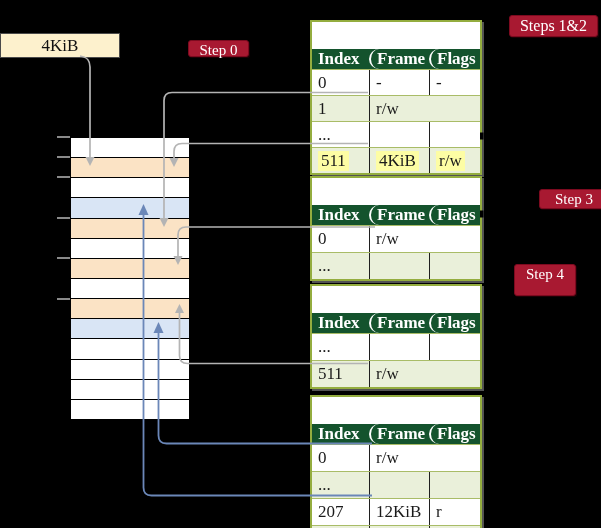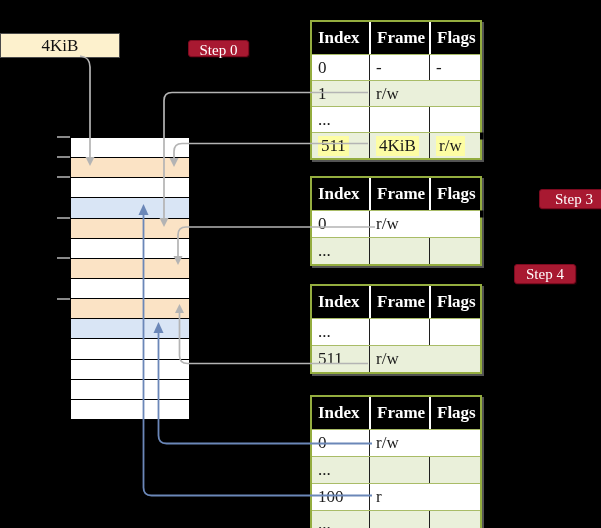--- a/index.html
+++ b/index.html
@@ -16,66 +16,69 @@
   }
   
   .badge {
     position:absolute; background:#a81931; color:#fff; text-align:center;
     border-radius:3px; border:1px solid #7d0a1f; box-sizing:border-box;
     font-size:15px; box-shadow:1px 1px 0 rgba(60,0,10,0.5);
   }
   #badge-step0   { left:188px; top:40px;  width:61px; height:17px; line-height:18px; }
   #badge-steps12 { left:509px; top:15px;  width:89px; height:22px; line-height:20px; font-size:16px; }
   #badge-step3   { left:539px; top:157px; width:70px; height:20px; line-height:18px;margin-top:32px; }
-  #badge-step4   { left:514px; top:264px; width:62px; height:20px; line-height:18px; }
+  #badge-step4   { left:514px; top:264px; width:62px; height:32px; line-height:18px; }
   
   #memory-column {
     position:absolute; left:70px; top:137px; width:120px; height:283px;
     display:flex; flex-direction:column; box-sizing:border-box;
   }
   .mrow { flex:1; background:#fff; border:1px solid #000; box-sizing:border-box; }
   .mrow:not(:first-child) { margin-top:-1px; }
   .mrow.page-table  { background:#fbe3c5; }
   .mrow.mapped-page { background:#d9e5f5; }
   .tick {
     position:absolute; left:57px; width:13px; height:2px; background:#8a8a8a;
   }
   
   .tbl {
     position:absolute; left:310px; width:172px;
     border:2px solid #94ad3f; box-sizing:border-box; background:#fff;
     box-shadow:2px 2px 0 rgba(185,185,185,0.45);
   }
-  .thead { display:flex; height:32px; background:#000000; }
+  .thead { display:flex; height:20px; background:#14532d;margin-top:27px; }
   .trow  { display:flex; height:25px; background:#fff; border-top:1px solid #a9bc67; }
   .tbl.wide-rows .trow { height:26px; }
   .trow.shaded { background:#eaf0da; }
   .cell { display:flex; align-items:center; padding-left:6px; box-sizing:border-box;
           font-size:17px; color:#1a1a1a; overflow:hidden; white-space:nowrap; }
   .c-index { width:57px; }
   .c-frame { width:60px; }
   .c-flags { flex:1; }
   .thead .cell { color:#fff; font-weight:bold; font-size:17px; }
-  .thead .cell + .cell { border-left:2px solid #fff; }
+  .thead .cell + .cell { border-left:2px solid #fff;border-radius:12px; }
   .trow  .cell + .cell { border-left:1px solid #1f1f1f; }
   .hl { background:#fdfda4; padding:0 3px; }
   
   #arrow-layer { position:absolute; left:0; top:0; z-index:5; pointer-events:none; }
 </style>
 </head>
 <body>
 
 <div id="canvas">
 
   <div class="frame-box">
     <span>4KiB</span>
   </div>
 
   <div class="badge" id="badge-step0">
     <span>Step 0</span>
+  </div>
+  <div class="badge" id="badge-steps12">
+    <span>Steps 1&amp;2</span>
   </div>
   <div class="badge" id="badge-step3">
     <span>Step 3</span>
   </div>
   <div class="badge" id="badge-step4">
     <span>Step 4</span>
   </div>
 
   <div id="memory-column">
       <div class="mrow empty"></div>
@@ -176,21 +179,22 @@
     <div class="trow">
       <div class="cell c-index">0</div>
       <div class="cell c-flags">r/w</div>
     </div>
     <div class="trow shaded">
       <div class="cell c-index">...</div>
       <div class="cell c-frame"></div>
       <div class="cell c-flags"></div>
     </div>
     <div class="trow">
-      <div class="cell c-index">100</div>
+      <div class="cell c-index">207</div>
+      <div class="cell c-frame">12KiB</div>
       <div class="cell c-flags">r</div>
     </div>
     <div class="trow shaded">
       <div class="cell c-index">...</div>
       <div class="cell c-frame"></div>
       <div class="cell c-flags"></div>
     </div>
   </div>
 
   <svg id="arrow-layer" width="601" height="528" viewBox="0 0 601 528">

